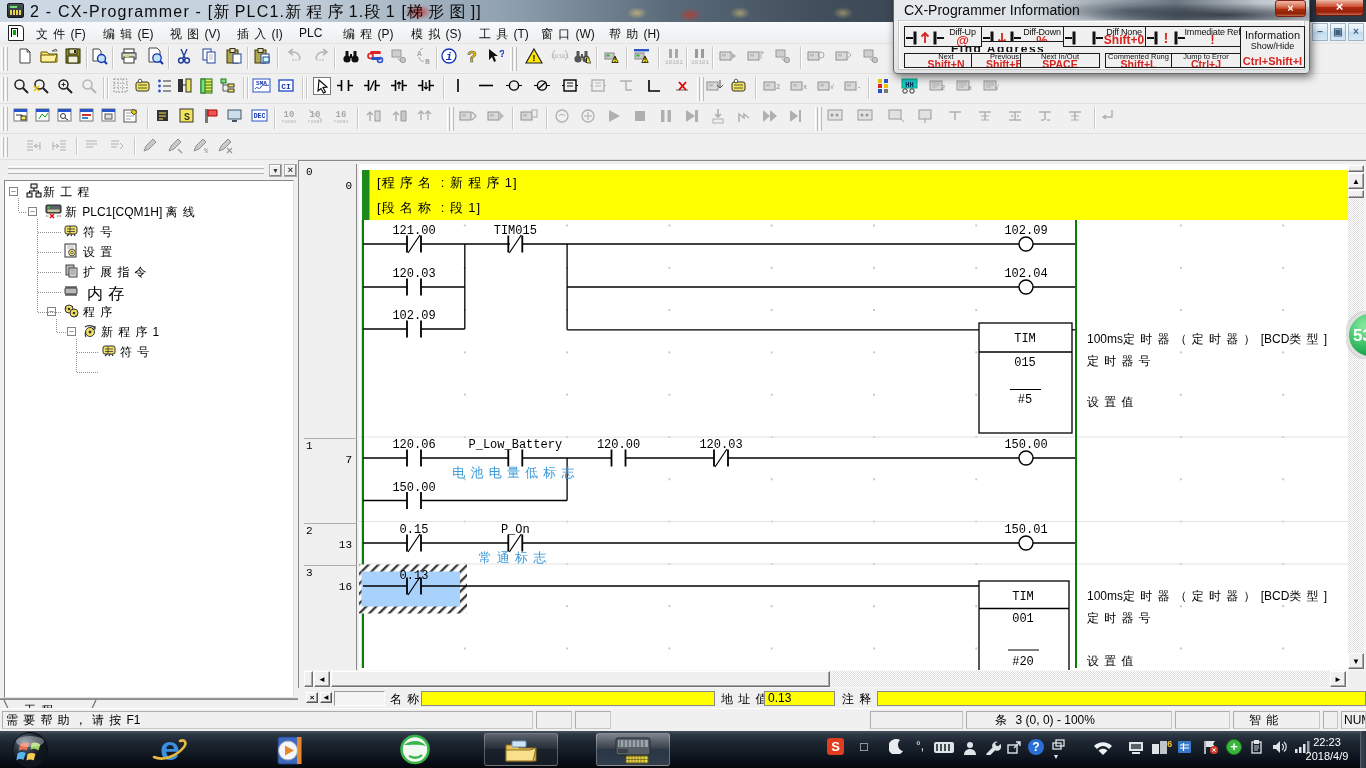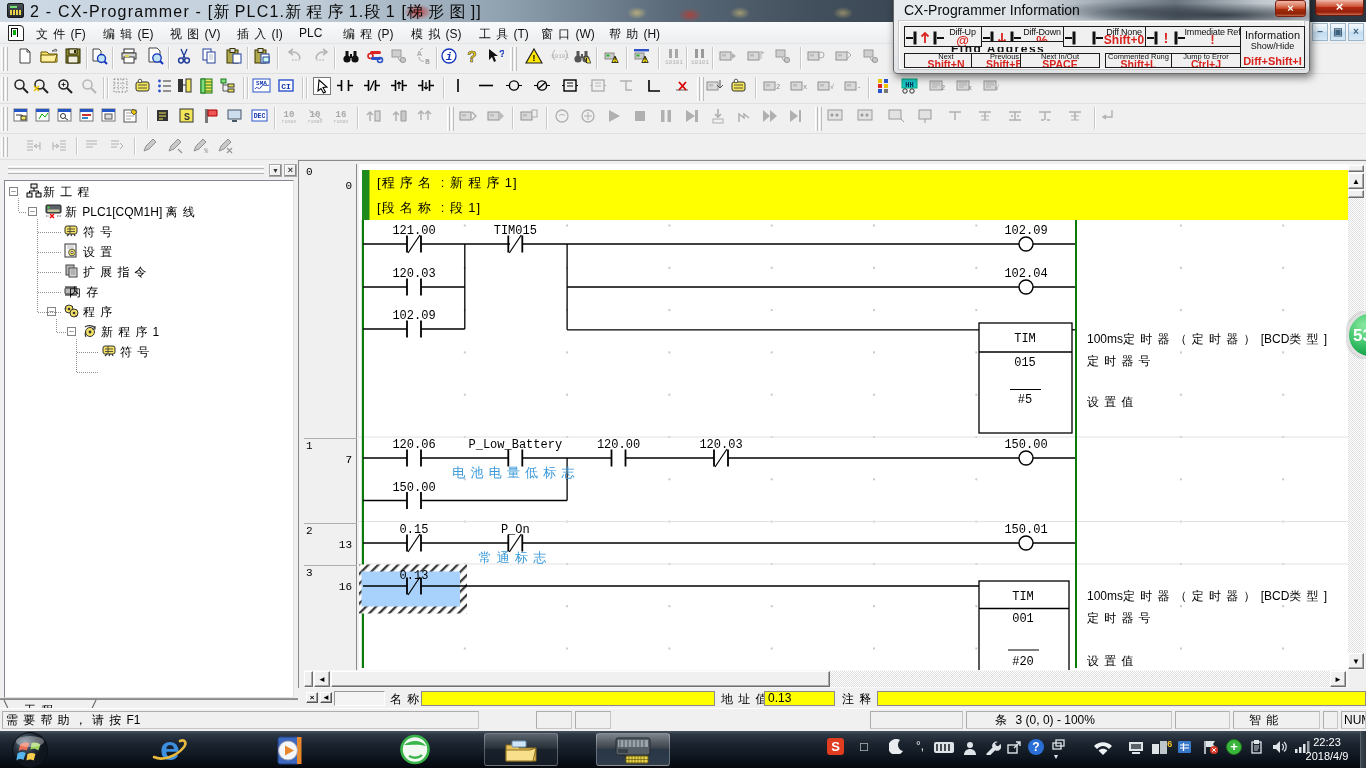--- a/index.html
+++ b/index.html
@@ -979,21 +979,21 @@
           <rect x="6" y="5" width="8" height="9" fill="#d9d9d9" stroke="#444"></rect>
           <path d="M7.5 7h5M7.5 9h5M7.5 11h5" stroke="#777" stroke-width=".8"></path>
         </svg></div>
       <div style="position:absolute;left:78px;top:2px;font-size:12px;white-space:nowrap;"><span class="cj">扩展指令</span></div>
     </div>
 <div class="trow" style="top:101px;width:290px">
       <div class="tico" style="left:58px;top:1px"><svg width="16" height="16" viewBox="0 0 16 16">
           <rect x="2" y="5" width="12" height="6" rx="1" fill="#b9b9b9" stroke="#333"></rect>
           <path d="M3 5V3M5 5V3M7 5V3M9 5V3M11 5V3M13 5V3M3 13v-2M5 13v-2M7 13v-2M9 13v-2M11 13v-2M13 13v-2" stroke="#333" stroke-width="1.2"></path>
         </svg></div>
-      <div style="position:absolute;left:64px;top:2px;font-size:12px;white-space:nowrap;"><span class="cj">内存</span></div>
+      <div style="position:absolute;left:82px;top:2px;font-size:16px;white-space:nowrap;"><span class="cj">内存</span></div>
     </div>
 <div class="trow" style="top:121px;width:290px">
       <div class="texp" style="left:42px;top:5px">–</div>
       <div class="tico" style="left:58px;top:1px"><svg width="16" height="16" viewBox="0 0 16 16">
           <circle cx="6" cy="6" r="4" fill="#f3e164" stroke="#333"></circle>
           <circle cx="11" cy="10" r="4" fill="#f3e164" stroke="#333"></circle>
           <circle cx="6" cy="6" r="1.3" fill="#333"></circle>
           <circle cx="11" cy="10" r="1.3" fill="#333"></circle>
           <path d="M2 6l1.5-1M9 3l1 1M14 13l-1.5-.5" stroke="#333"></path>
         </svg></div>
@@ -1264,21 +1264,21 @@
     <div class="minib" style="left:22px">◄</div>
 <div style="position:absolute;left:36px;top:3px;width:51px;height:15px;background:#f4f4f4;border:1px solid #999;border-bottom-color:#fff;border-right-color:#fff"></div>
 <div class="fl" style="left:92px"><span class="cj">名称</span>:</div>
 <div class="ybox" style="left:123px;top:3px;width:294px"></div>
 <div class="fl" style="left:423px"><span class="cj">地址值</span>:</div>
 <div class="ybox" style="left:466px;top:3px;width:71px;padding-left:3px">0.13</div>
 <div class="fl" style="left:544px"><span class="cj">注释</span>:</div>
 <div class="ybox" style="left:579px;top:3px;width:489px"></div>
 </div>
 <div class="abs" id="statusbar">
-<div class="ssec" style="left:2px;width:477px;padding-left:3px"><span class="cj">需要帮助，请按</span>F1</div>
+<div class="ssec" style="left:2px;width:531px;padding-left:3px"><span class="cj">需要帮助，请按</span>F1</div>
 <div class="ssec" style="left:536px;width:36px"></div>
 <div class="ssec" style="left:575px;width:36px"></div>
 <div class="ssec" style="left:870px;width:93px"></div>
 <div class="ssec" style="left:966px;width:206px;padding-left:28px"><span class="cj">条</span> 3 (0, 0)  - 100%</div>
 <div class="ssec" style="left:1175px;width:55px"></div>
 <div class="ssec" style="left:1233px;width:87px;padding-left:15px"><span class="cj">智能</span></div>
 <div class="ssec" style="left:1323px;width:15px"></div>
 <div class="ssec" style="left:1341px;width:25px;padding-left:2px">NUM</div>
 </div>
 <div class="abs" id="taskbar"></div>
@@ -1432,21 +1432,21 @@
           <path d="M0 9h7M31 9h38" stroke="#111" stroke-width="2"></path>
           <path d="M9 2.5v13M29 2.5v13" stroke="#111" stroke-width="3"></path>
           <text x="19" y="14" font-size="14" font-weight="bold" fill="#d9231e" text-anchor="middle">!</text>
         </svg></div>
 <div style="position:absolute;left:38px;top:0px;width:57px;font-size:9px;white-space:nowrap;letter-spacing:-0.2px">Immediate Ref</div>
 <div class="pred" style="position:absolute;left:38px;top:8px;width:57px;font-size:12px;line-height:11px">!</div>
     </div>
 <div class="pcell" style="left:346px;top:31px;width:65px;height:42px;background:#f0f0f0">
 <div style="font-size:11px;margin-top:2px">Information</div>
       <div style="font-size:9px">Show/Hide</div>
-<div class="pred" style="font-size:11px;margin-top:4px">Diff+Shift+I</div>
+<div class="pred" style="font-size:11px;margin-top:4px">Ctrl+Shift+I</div>
     </div>
 <div style="position:absolute;left:57px;top:52px;width:115px;height:5px;overflow:hidden;font-size:12px;font-weight:bold;color:#111;letter-spacing:1.5px">
       <div style="margin-top:-5px">Find Address</div>
     </div>
 <div class="pcell" style="left:10px;top:58px;width:84px;height:15px">
 <div style="font-size:7.5px;white-space:nowrap;margin-top:0px;line-height:6px">Next</div>
 <div class="pred" style="font-size:10.5px;line-height:8.5px;margin-top:0px">Shift+N</div>
     </div>
 <div class="pcell" style="left:77px;top:58px;width:67px;height:15px">
 <div style="font-size:7.5px;white-space:nowrap;margin-top:0px;line-height:6px">Previous</div>

